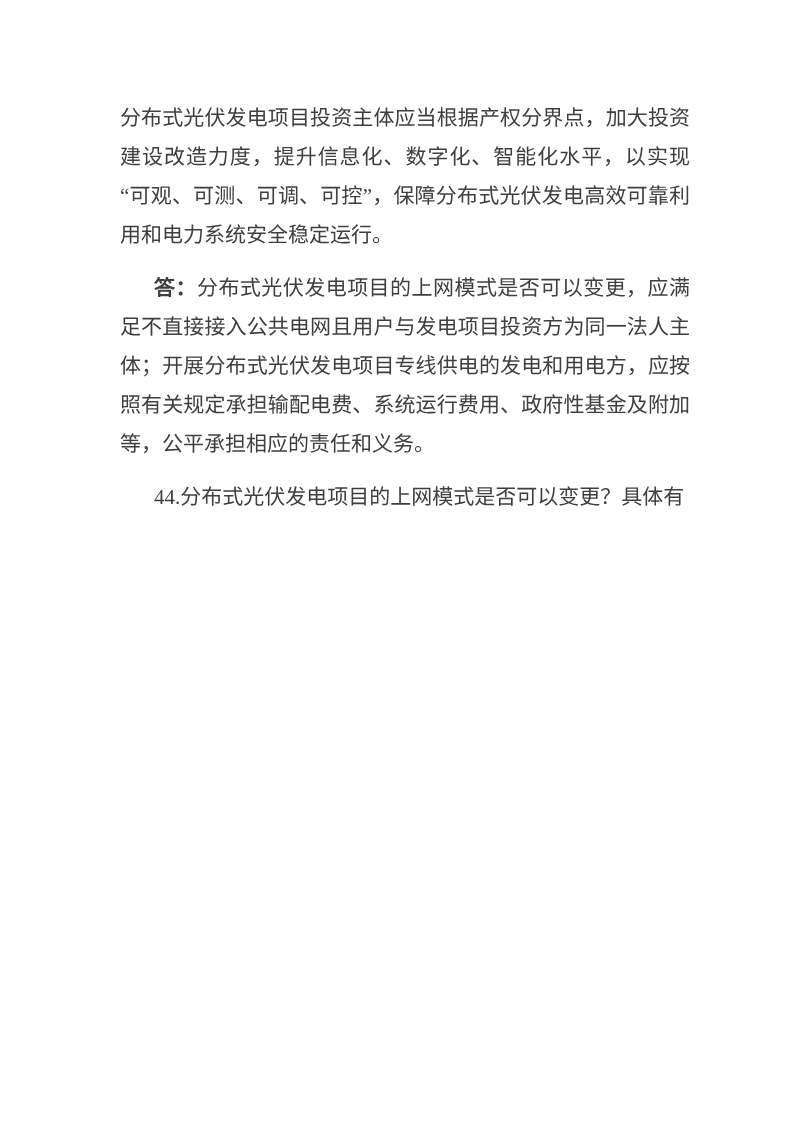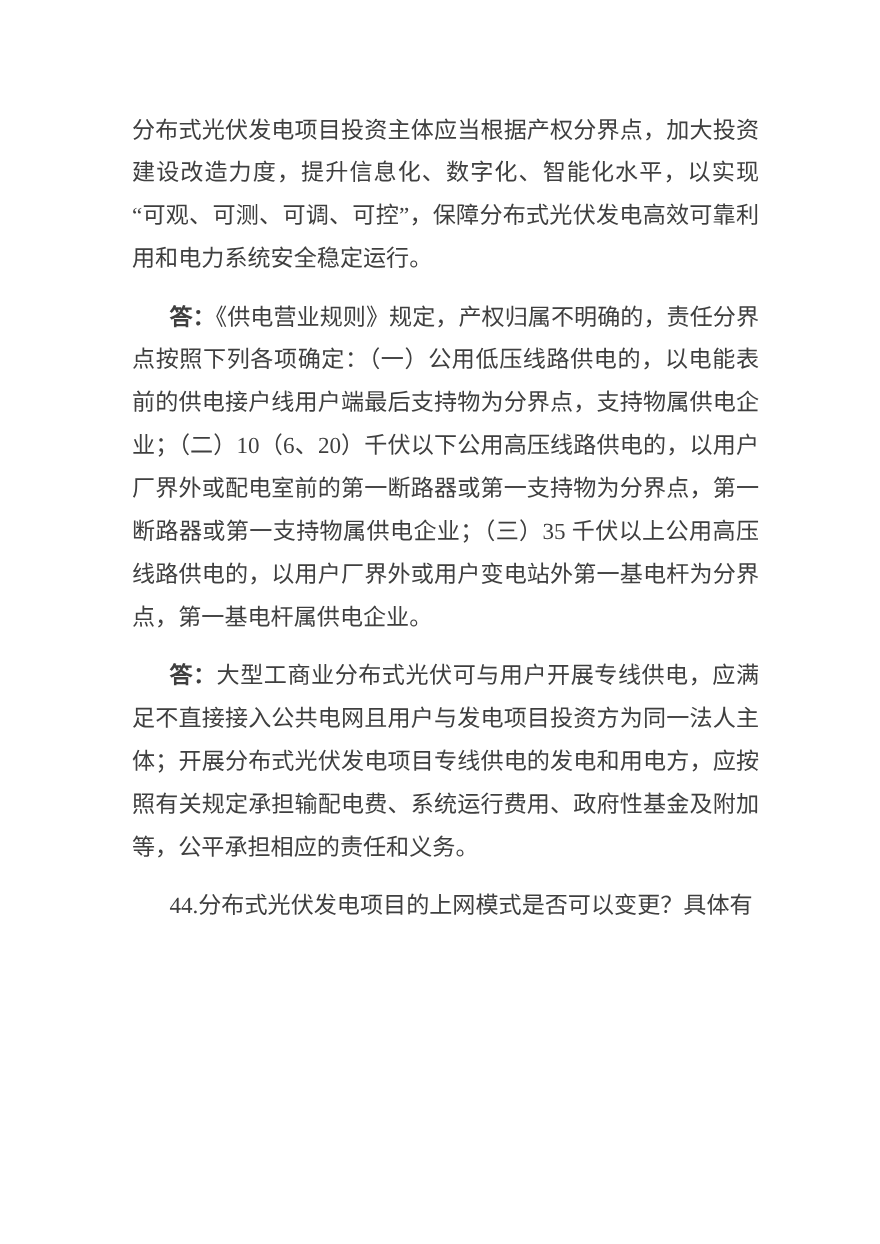--- a/index.html
+++ b/index.html
@@ -48,23 +48,22 @@
 </style>
 </head>
 <body>
 
 <div class="page">
   <div class="content">
 
     <p class="para"><span>分布式光伏发电项目投资主体应当根据产权分界点，加大投资建设改造力度，提升信息化、数字化、智能化水平，以实现“可观、可测、可调、可控”，保障分布式光伏发电高效可靠利用和电力系统安全稳定运行。</span></p>
 
 
-    <p class="para indent"><span class="answer-prefix">答：</span><span>《供电营业规则》规定，产权归属不明确的，责任分界点按照下列各项确定：（一）公用低压线路供电的，以电能表前的供电接户线用户端最后支持物为分界点，支持物属供电企业；（二）10（6、20）千伏以下公用高压线路供电的，以用户厂界外或配电室前的第一断路器或第一支持物为分界点，第一断路器或第一支持物属供电企业；（三）35 千伏以上公用高压线路供电的，以用户厂界外或用户变电站外第一基电杆为分界点，第一基电杆属供电企业。</span></p>
 
 
-    <p class="para indent"><span class="answer-prefix">答：</span><span>大型工商业分布式光伏可与用户开展专线供电，应满足不直接接入公共电网且用户与发电项目投资方为同一法人主体；开展分布式光伏发电项目专线供电的发电和用电方，应按照有关规定承担输配电费、系统运行费用、政府性基金及附加等，公平承担相应的责任和义务。</span></p>
+    <p class="para indent"><span class="answer-prefix">答：</span><span>分布式光伏发电项目的上网模式是否可以变更，应满足不直接接入公共电网且用户与发电项目投资方为同一法人主体；开展分布式光伏发电项目专线供电的发电和用电方，应按照有关规定承担输配电费、系统运行费用、政府性基金及附加等，公平承担相应的责任和义务。</span></p>
 
     <p class="para indent"><span>44.分布式光伏发电项目的上网模式是否可以变更？具体有</span></p>
 
   </div>
 
   <div class="page-number">18</div>
 </div>
 
 </body></html>

